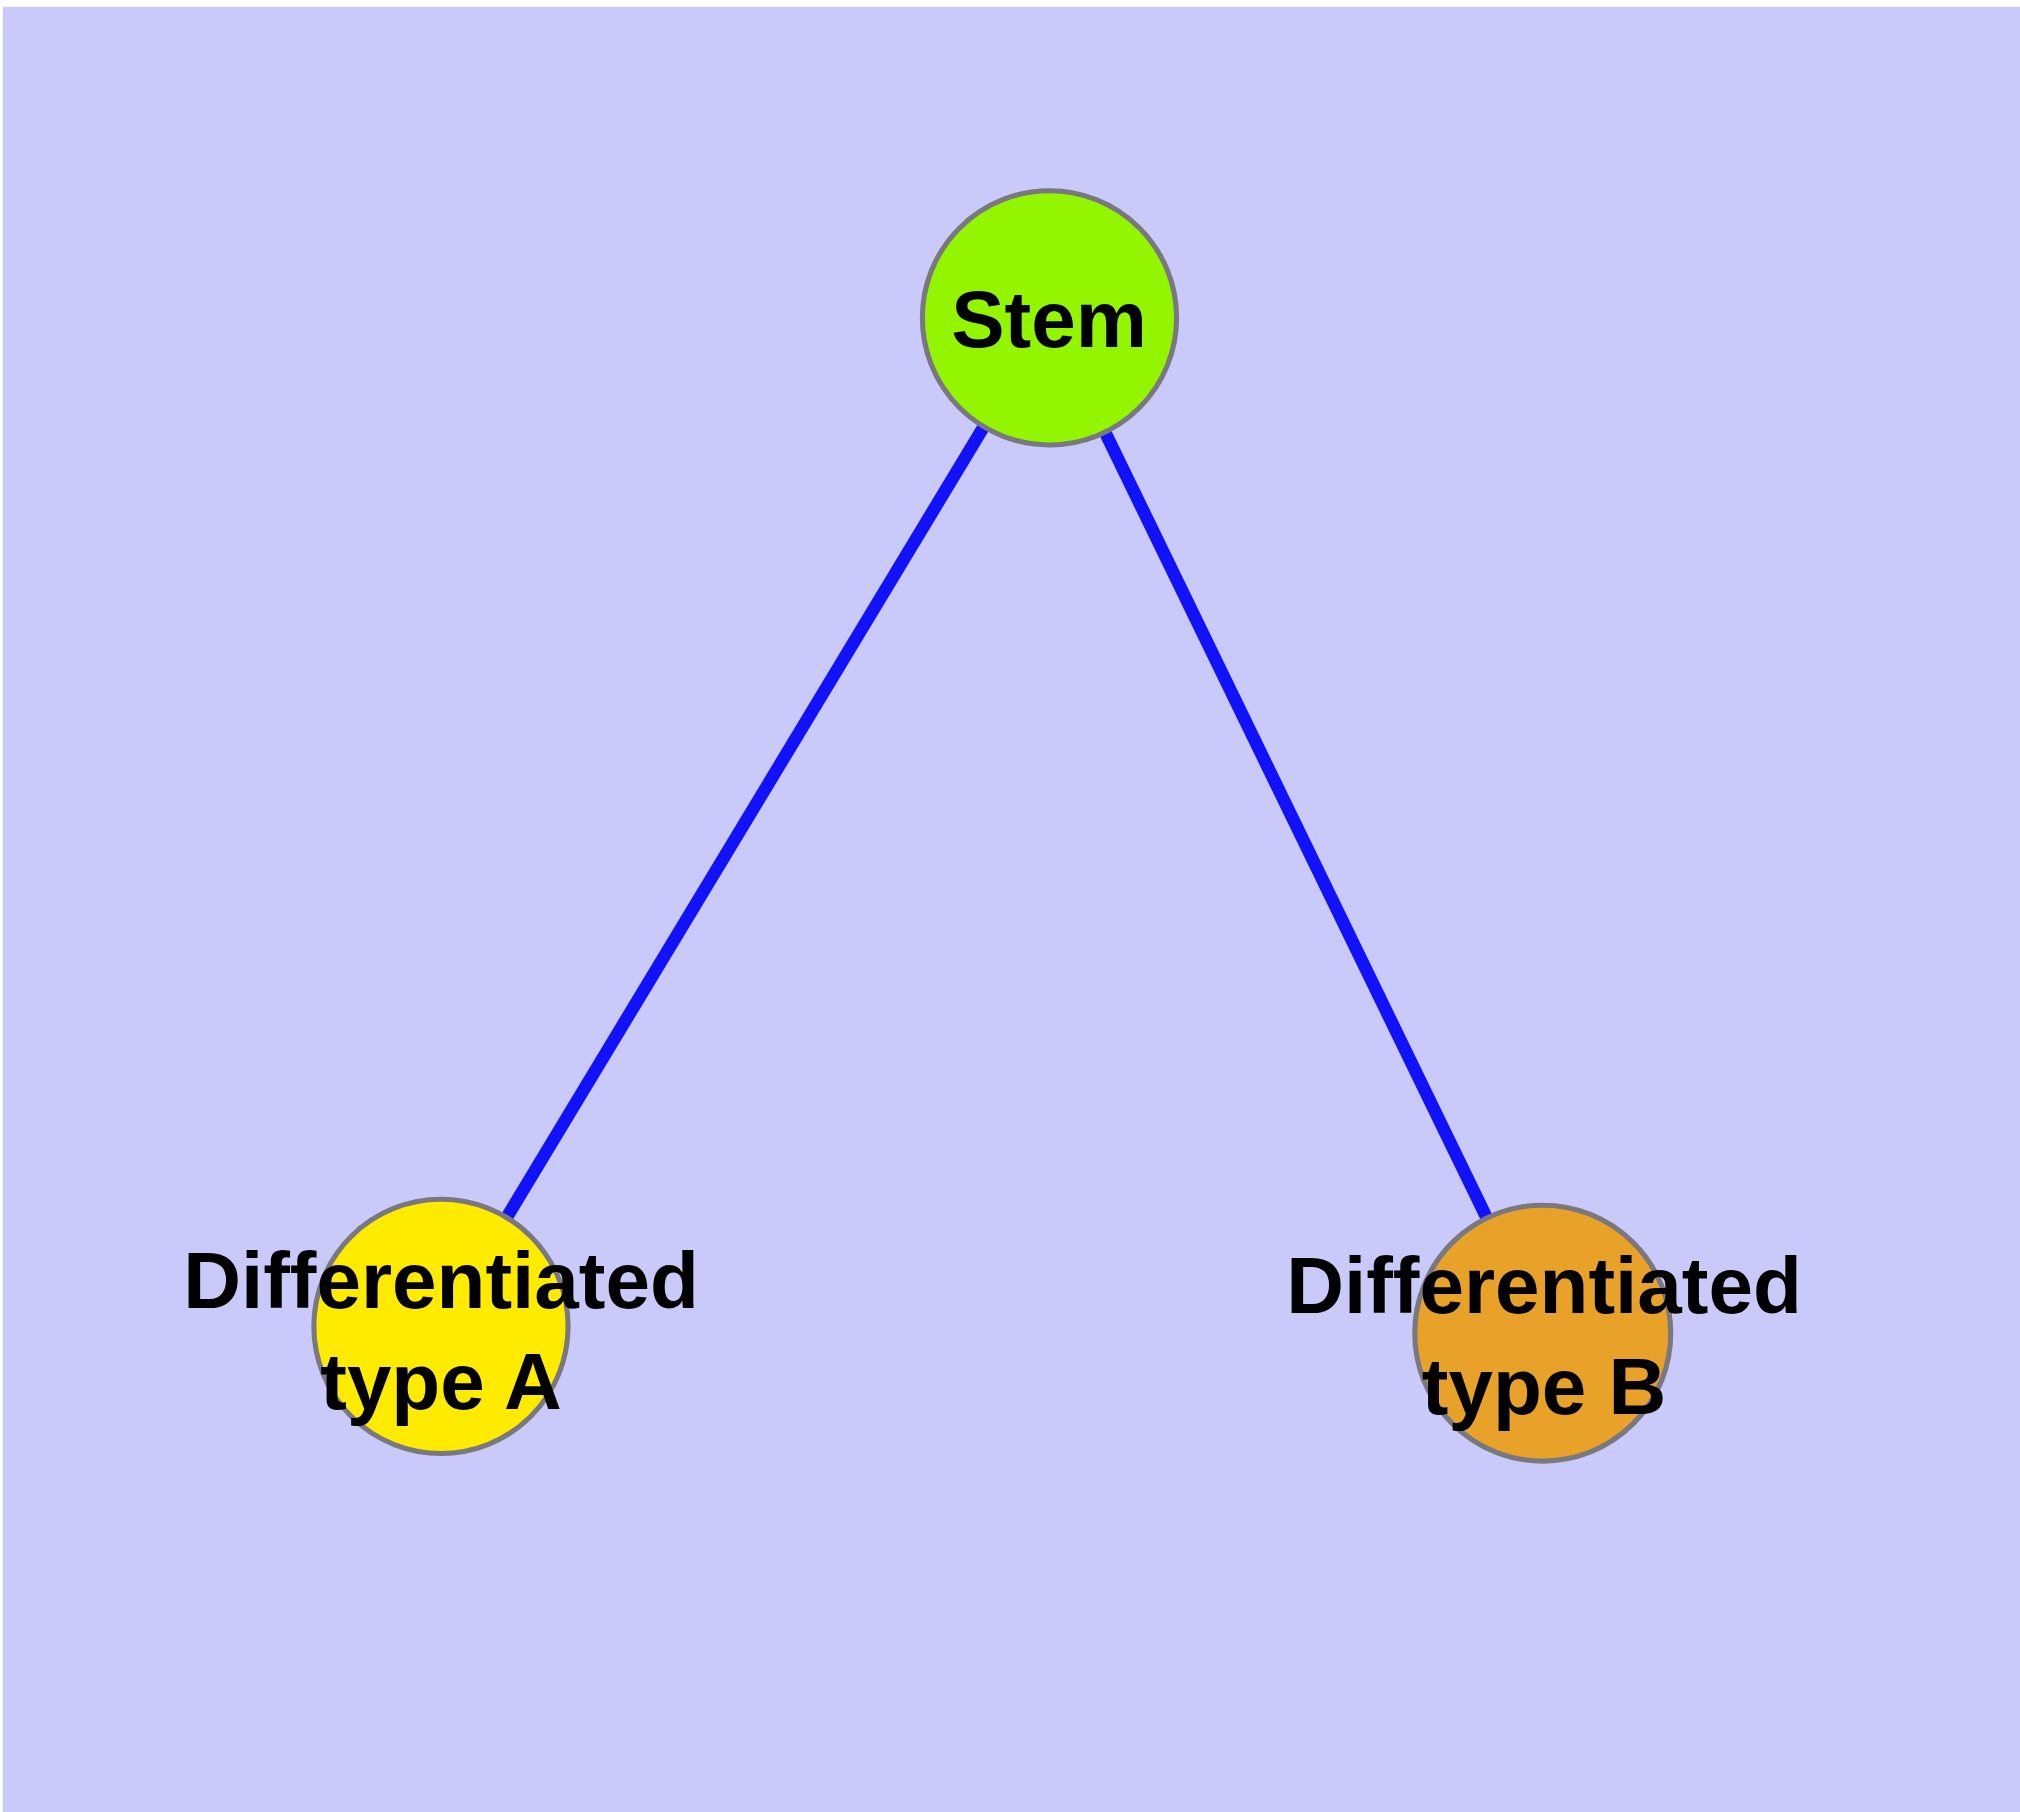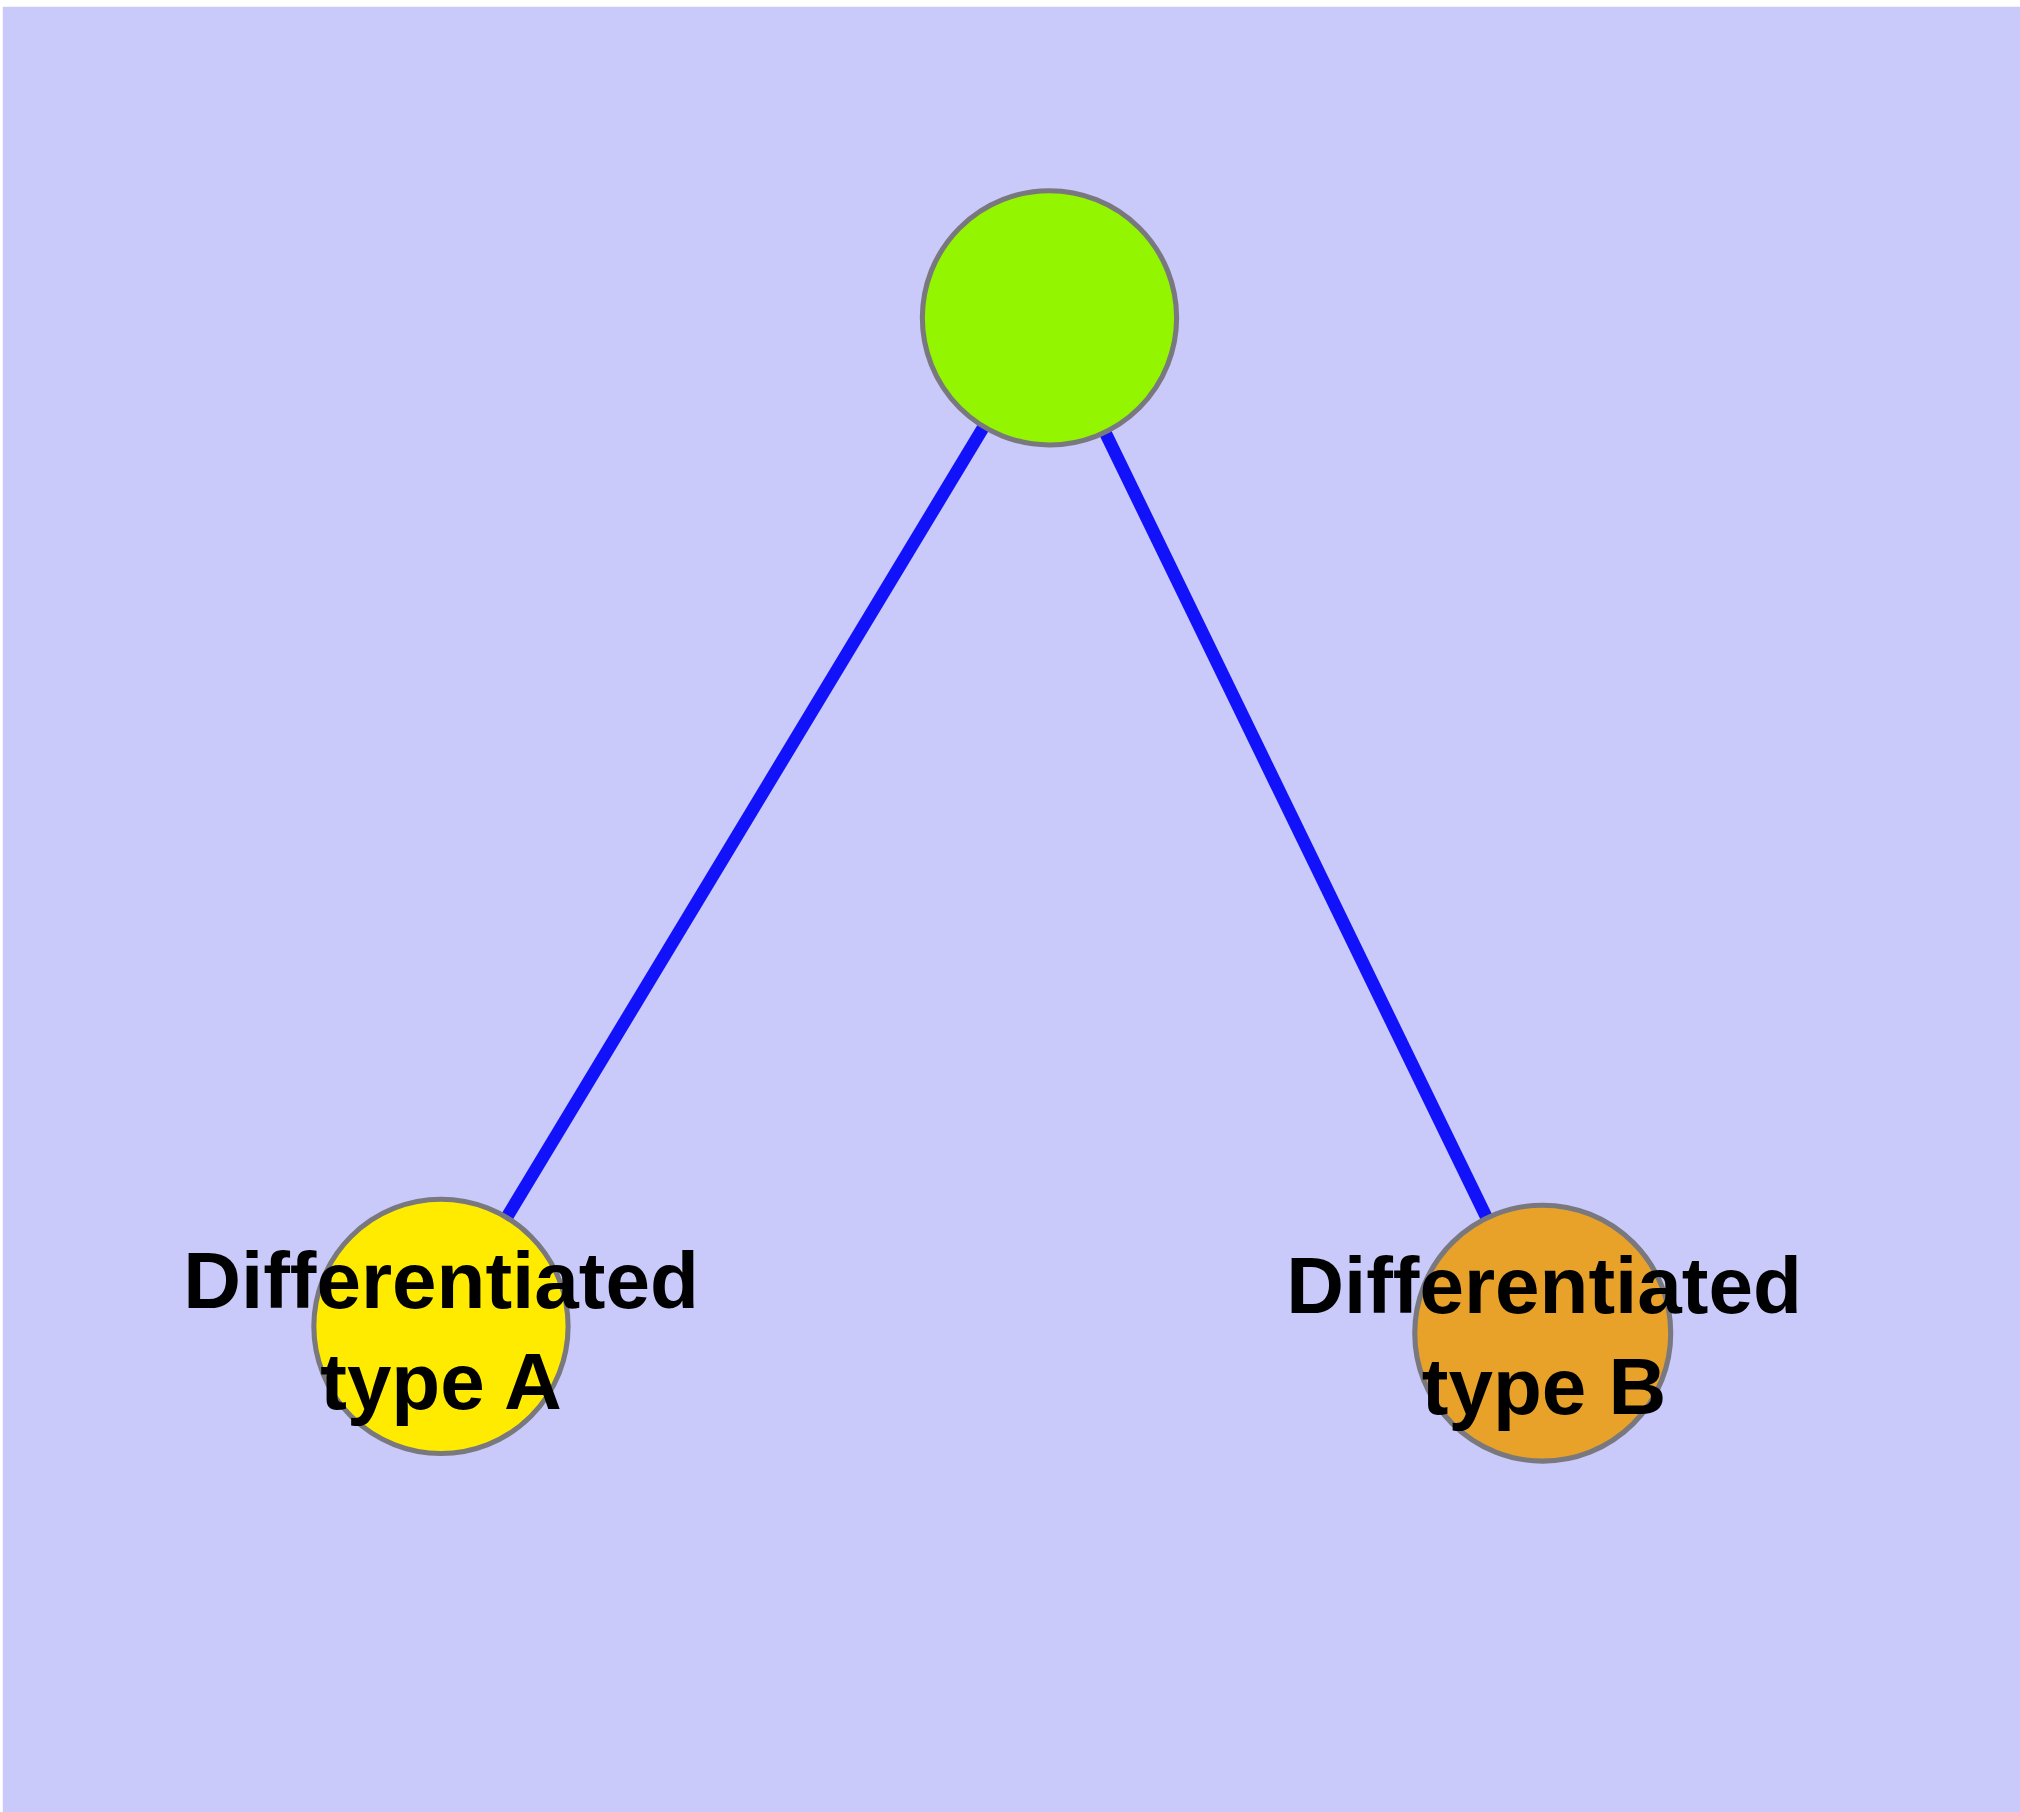--- a/index.html
+++ b/index.html
@@ -57,18 +57,19 @@
     <rect x="3" y="8" width="2381" height="2130" fill="#C9C9FA"></rect>
 
     <line class="edge-line" x1="1238" y1="375" x2="520" y2="1565" stroke="#1212FA"></line>
     <line class="edge-line" x1="1238" y1="375" x2="1820" y2="1573" stroke="#1212FA"></line>
 
     <circle class="node-circle" cx="1238" cy="375" r="150" fill="#94F500" stroke="#78787E"></circle>
     <circle class="node-circle" cx="520" cy="1565" r="150" fill="#FFEB00" stroke="#78787E"></circle>
     <circle class="node-circle" cx="1820" cy="1573" r="151" fill="#E8A229" stroke="#78787E"></circle>
   </svg>
 
+  <div class="node-label label-stem">Stem</div>
   <div class="node-label label-type-a">Differentiated
 type A</div>
   <div class="node-label label-type-b">Differentiated
 type B</div>
 </div>
 
 
 </body></html>

